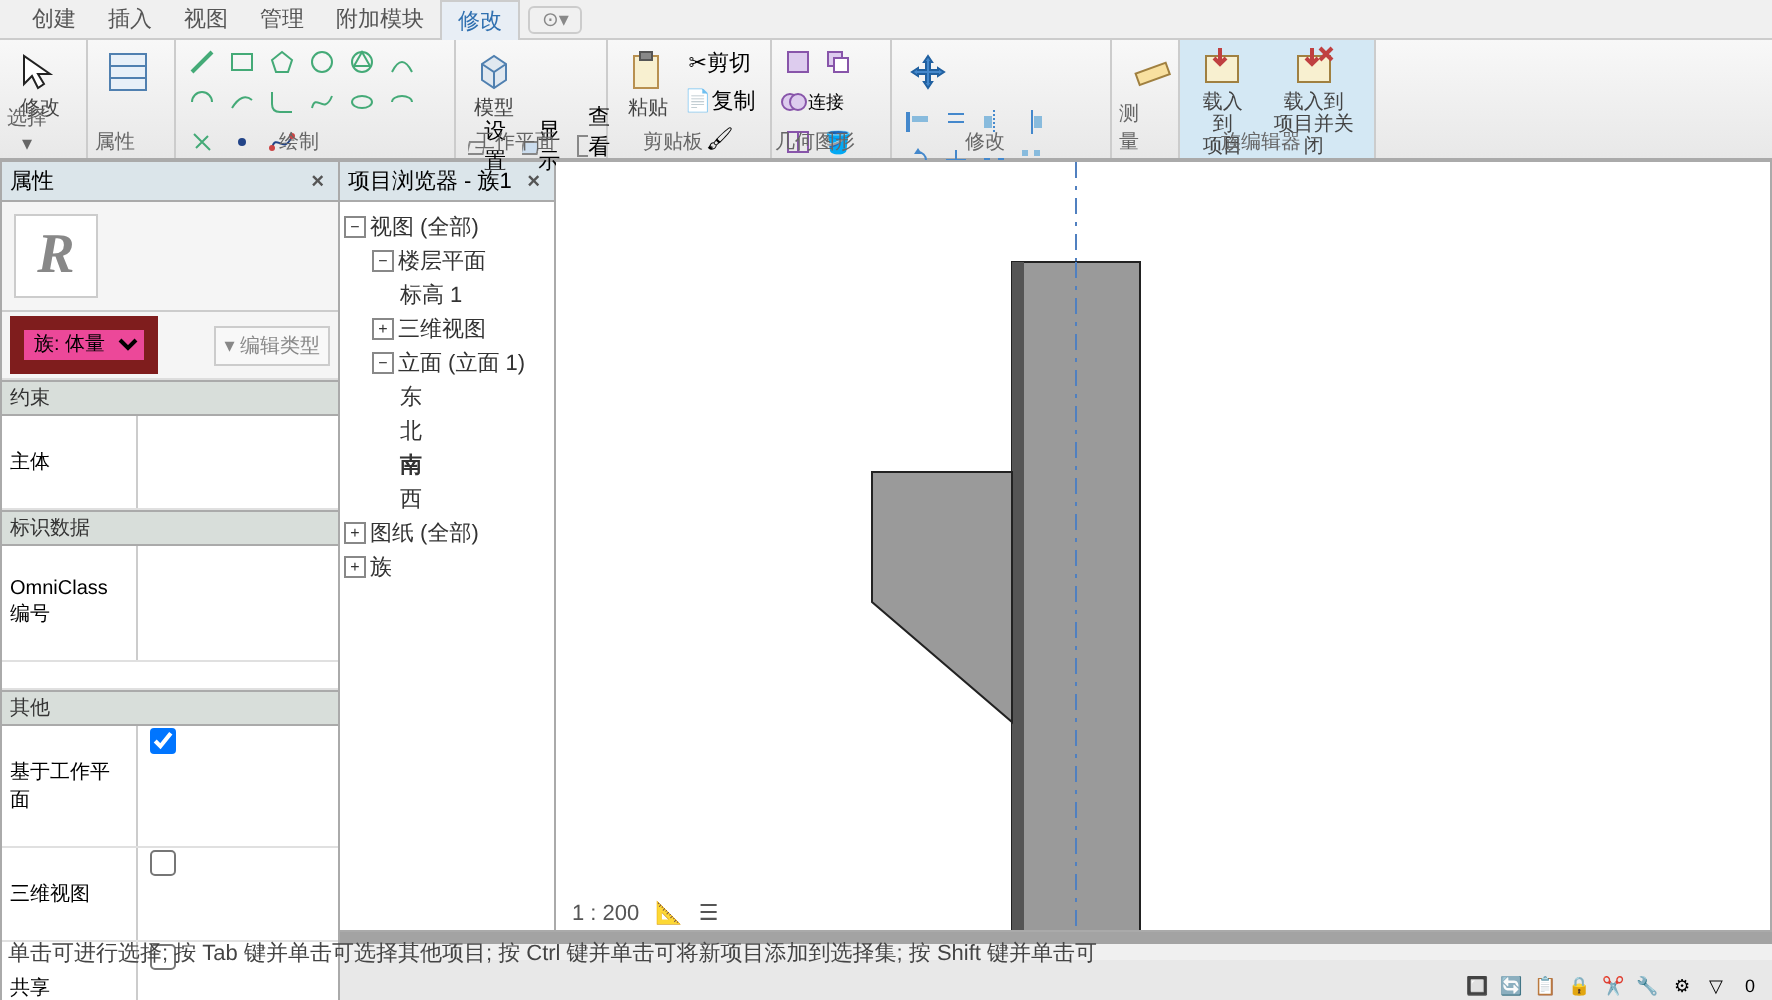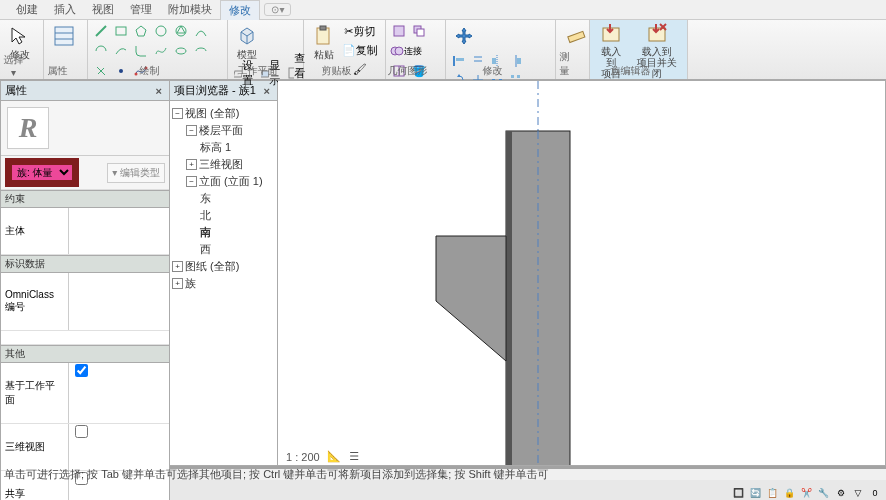--- a/index.html
+++ b/index.html
@@ -39,21 +39,21 @@
 .browser { width: 108px; background: #fff; border: 1px solid #aaa; border-left: none; display: flex; flex-direction: column; }
 .tree { flex: 1; padding: 4px 2px; overflow: auto; font-size: 10px; color: #333; }
 .tree-item { display: flex; align-items: center; padding: 1px 0; cursor: pointer; white-space: nowrap; }
 .tree-toggle { width: 11px; height: 11px; border: 1px solid #888; display: inline-flex; align-items: center; justify-content: center; font-size: 8px; margin-right: 2px; line-height: 1; background: #fff; }
 .tree-label.bold { font-weight: bold; }
 .ind1 { padding-left: 14px; } .ind2 { padding-left: 28px; }
 .canvas { flex: 1; background: #fff; border: 1px solid #aaa; border-left: none; position: relative; overflow: hidden; }
 .drawing { position: absolute; }
 .viewbar { position: absolute; bottom: 2px; left: 8px; display: flex; gap: 8px; align-items: center; font-size: 10px; color: #555; }
 .viewbar .vb-item { cursor: pointer; }
-.statusbar { height: 14px; background: #f0f0f0; border-top: 3px solid #a3a3a3; padding: 0 4px; font-size: 10px; color: #444; display: flex; align-items: center; }
+.statusbar { height: 14px; background: #f0f0f0; border-top: 6px solid #a3a3a3; padding: 0 4px; font-size: 10px; color: #444; display: flex; align-items: center; }
 .status-right { position: absolute; right: 4px; bottom: 0; height: 14px; display: flex; align-items: center; gap: 3px; }
 .status-icon { width: 14px; height: 14px; display: flex; align-items: center; justify-content: center; cursor: pointer; font-size: 9px; }
 .panel.highlighted { background: #d4e8f4; justify-content: center; }
 </style>
 </head>
 <body>
 
 <div class="tabs">
   <span class="tab">创建</span>
   <span class="tab">插入</span>

